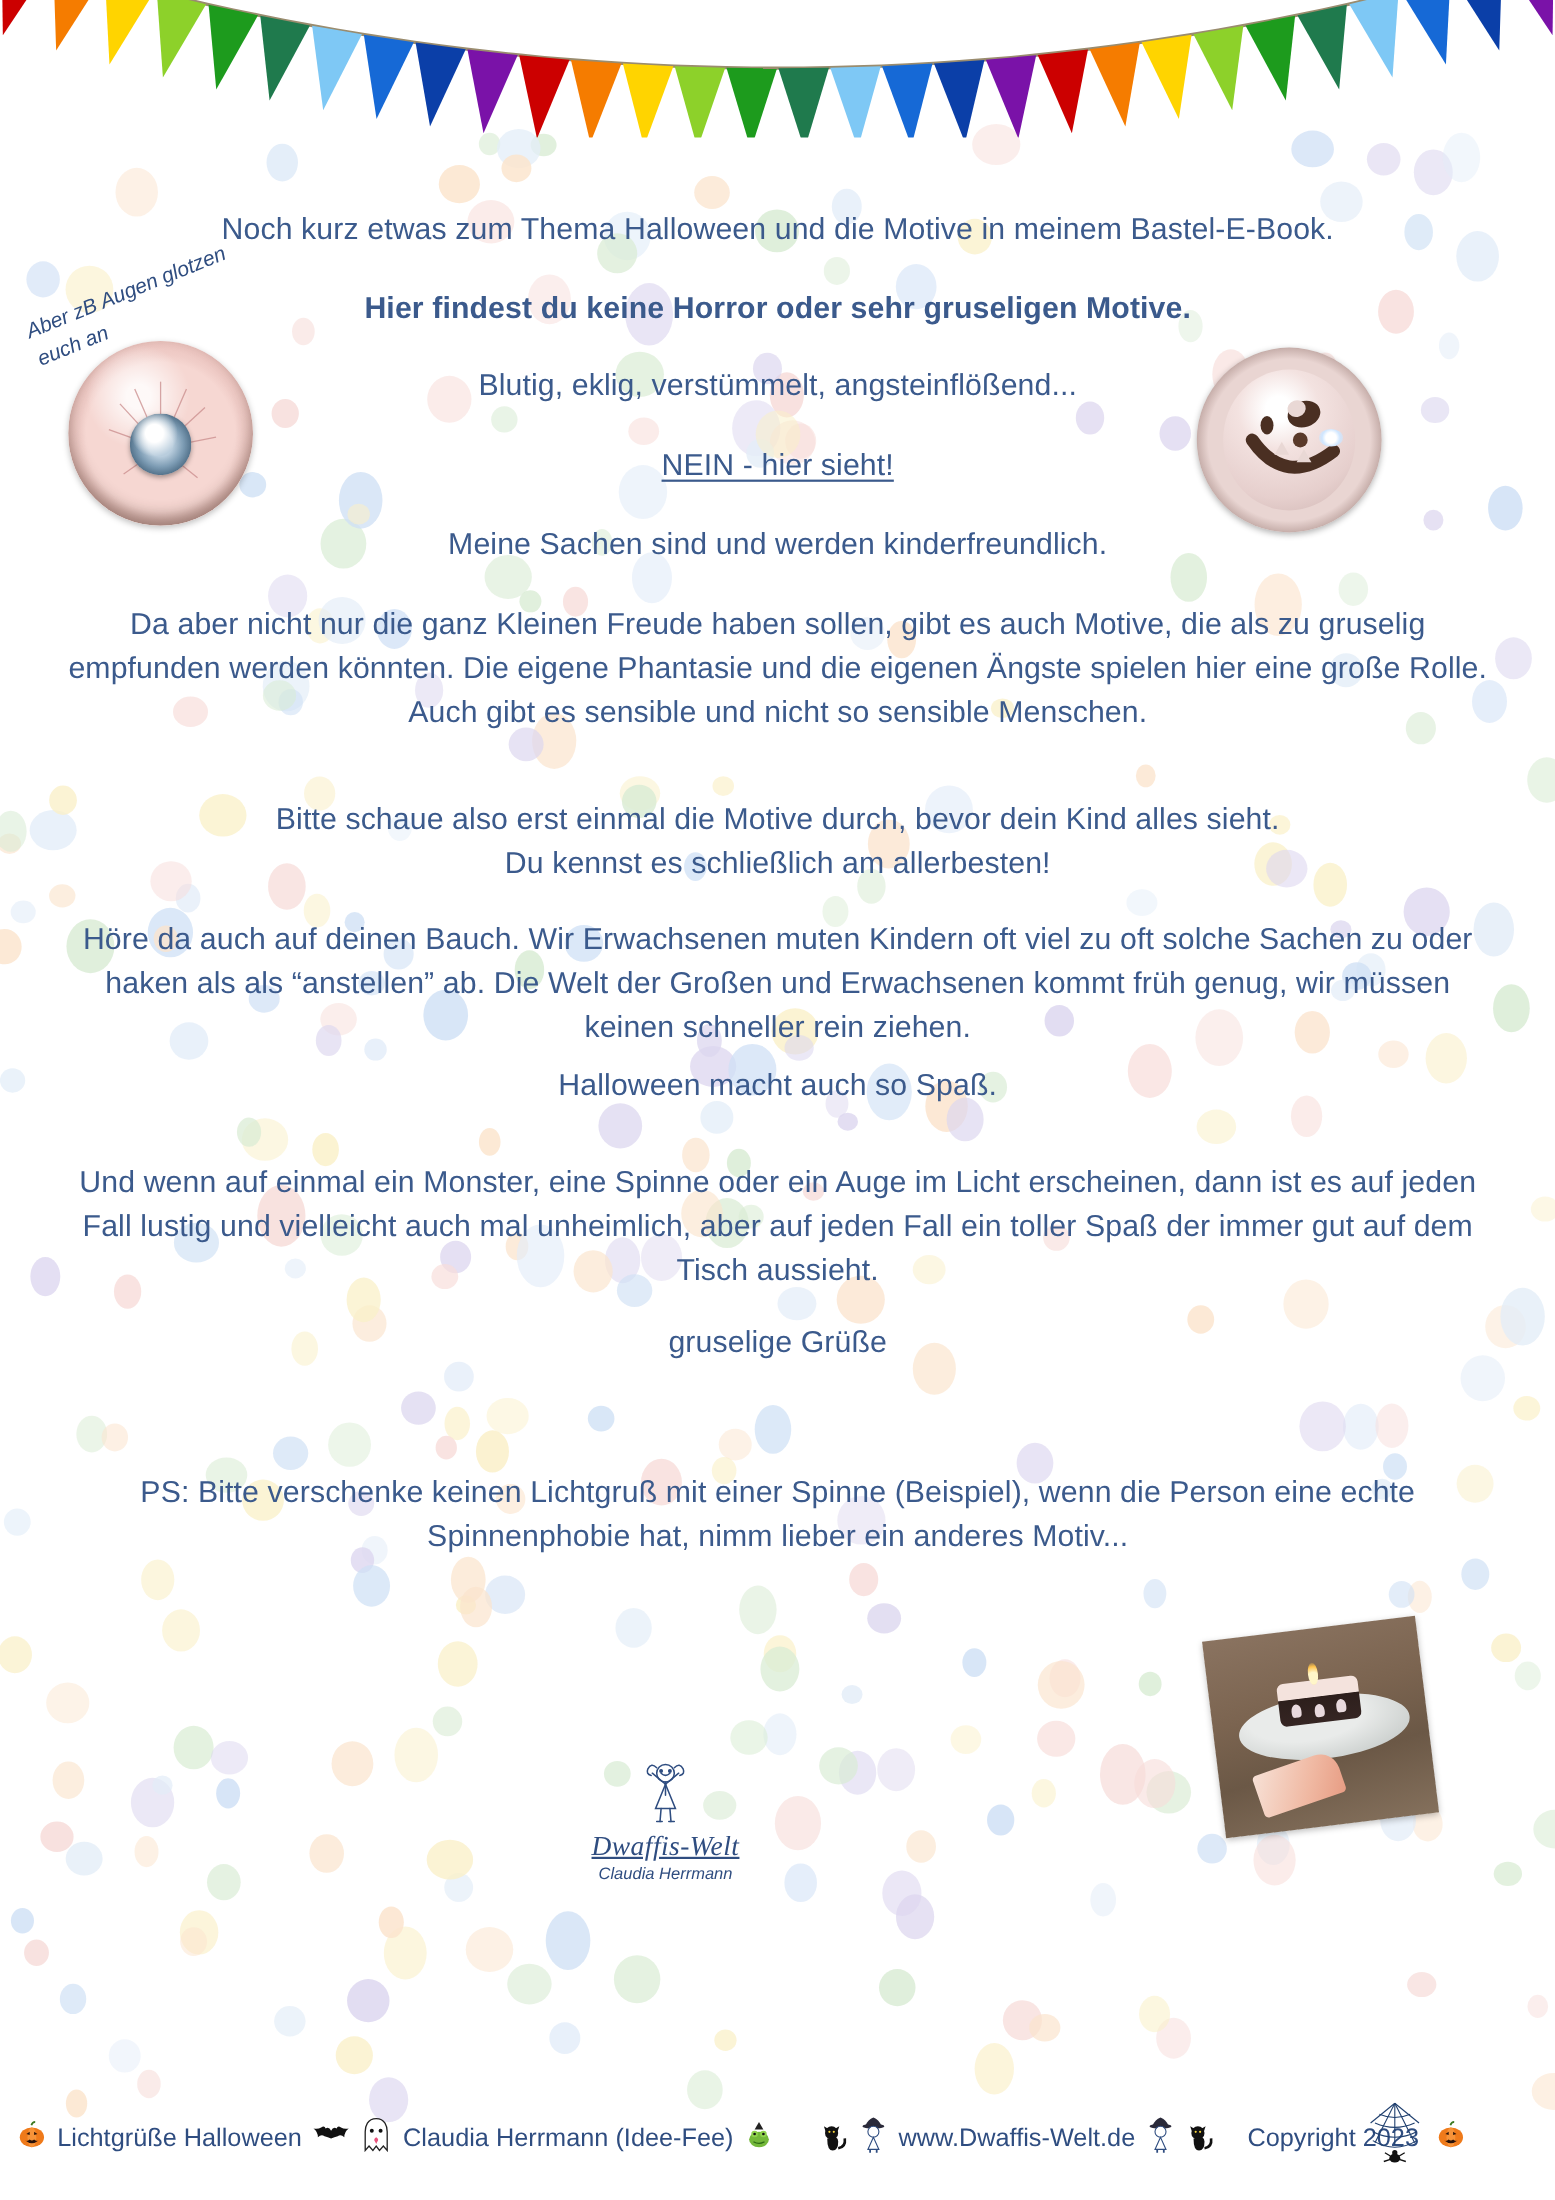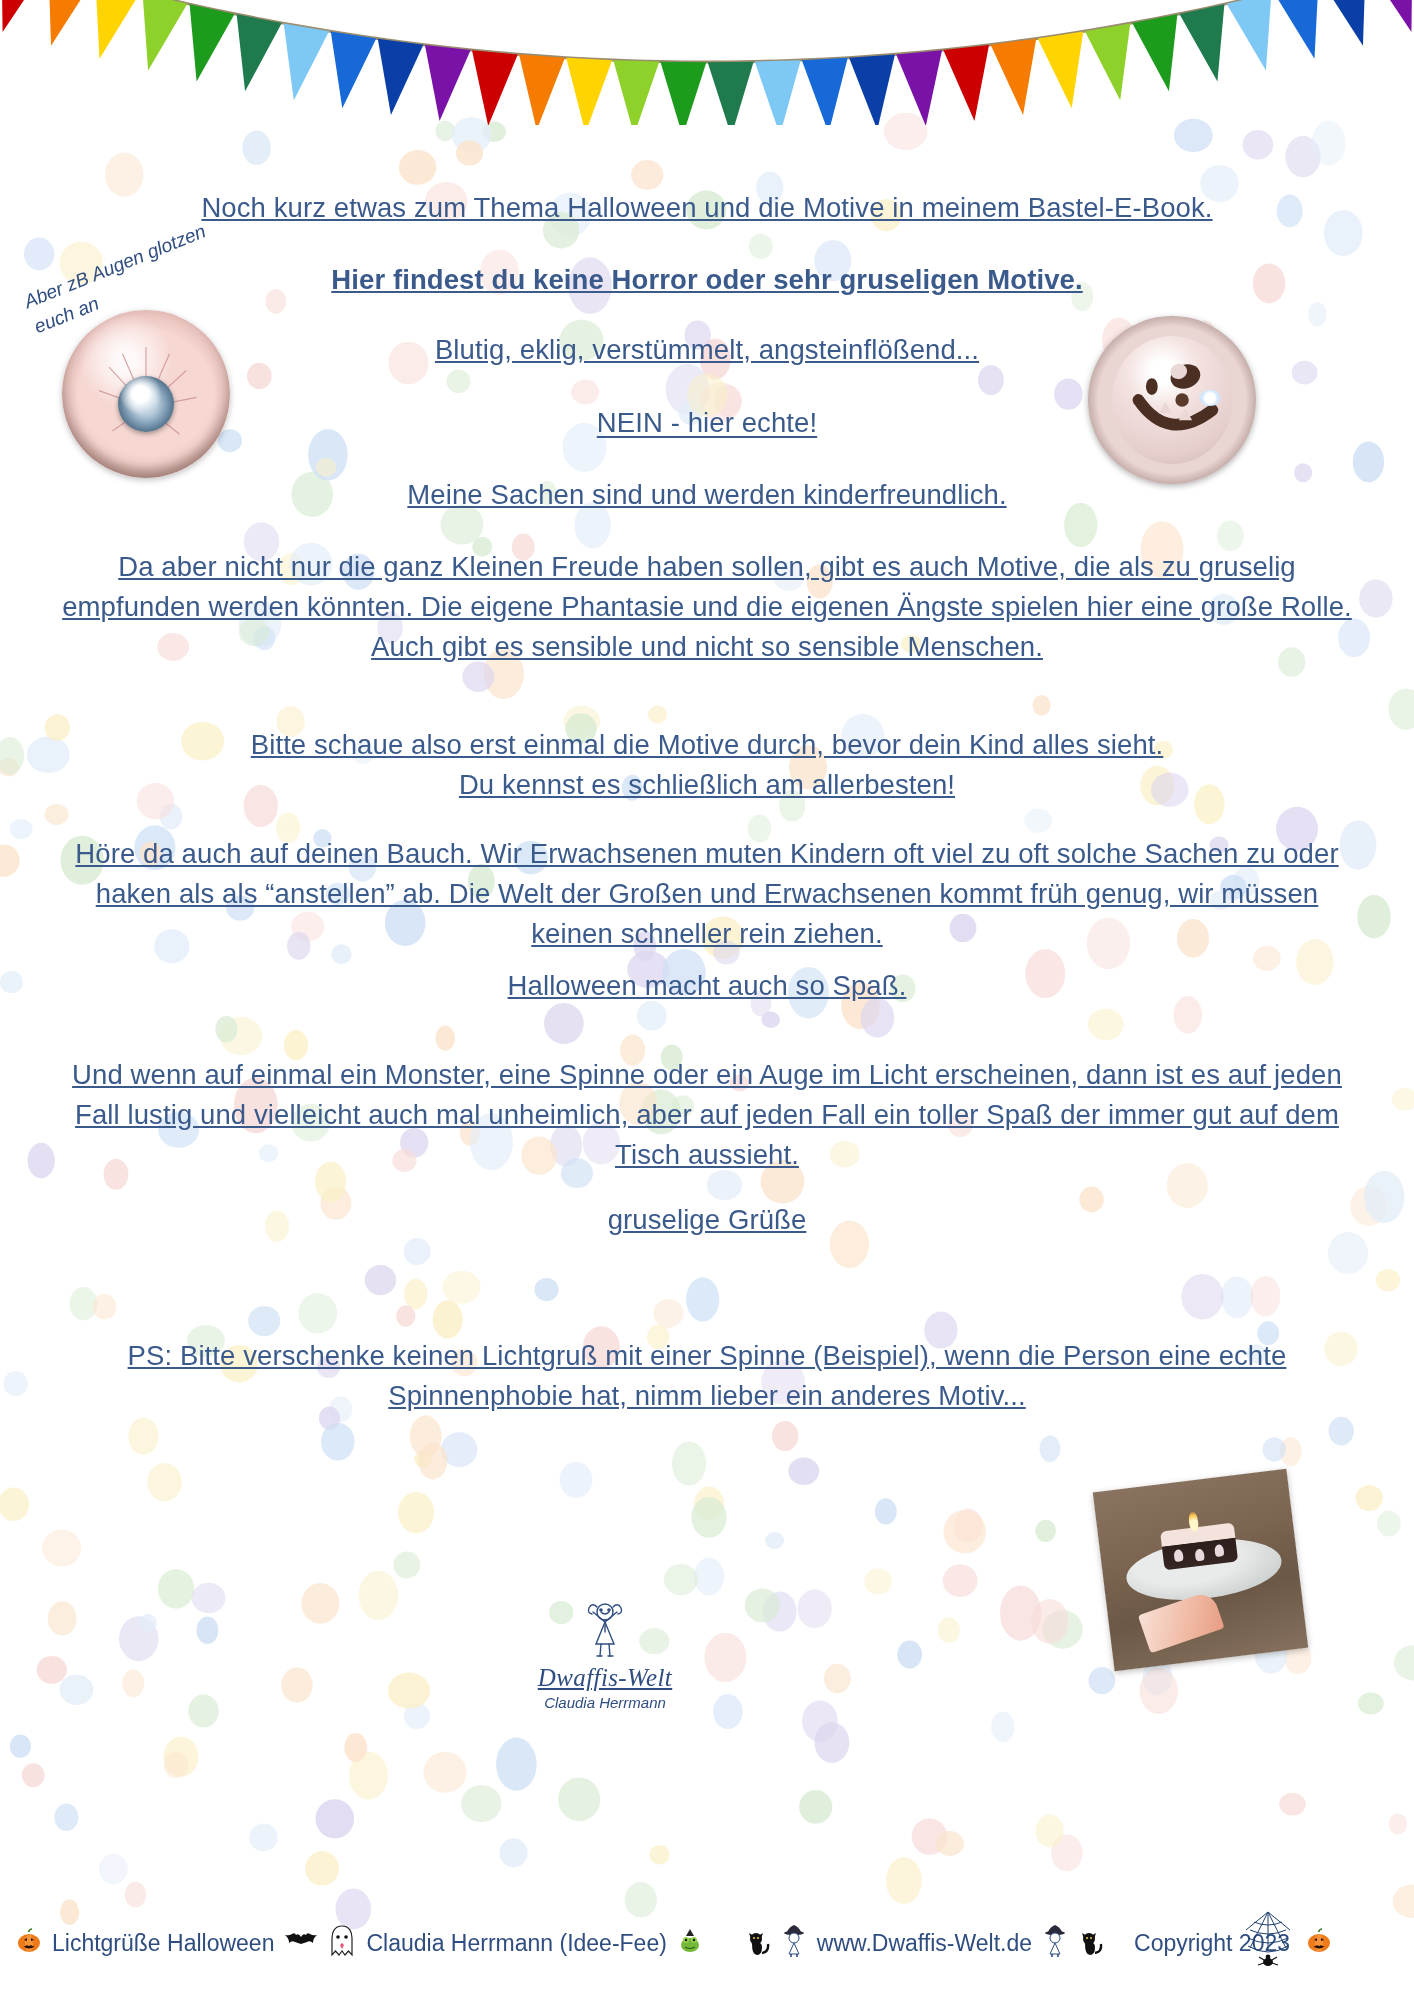--- a/index.html
+++ b/index.html
@@ -14,21 +14,20 @@
 
   .page{position:relative;z-index:2;width:1414px;height:2000px;}
 
   .body-text{
     position:absolute;left:60px;width:1294px;
     text-align:center;
     color:#3b5a8c;
     font-size:27.5px;
     line-height:40px;
     letter-spacing:.1px;
-    text-decoration:underline;
   }
   .bold{font-weight:bold;}
   .underline{text-decoration:underline;text-underline-offset:4px;}
 
   
   .photo{position:absolute;z-index:4;}
 
   .eye-wrap{left:62px;top:310px;width:168px;height:168px;}
   .eyeball{
     width:100%;height:100%;border-radius:50%;
@@ -576,21 +575,21 @@
         <path d="M42 58 l4 -7 l4 7 z" fill="#e9d8d5"></path>
         <path d="M54 62 l4 -7 l4 7 z" fill="#e9d8d5"></path>
       </svg>
       <div class="flame"></div>
     </div>
   </div>
 
   <div class="body-text" style="top:188px;">Noch kurz etwas  zum Thema Halloween und die Motive in meinem Bastel-E-Book.</div>
   <div class="body-text bold" style="top:260px;">Hier findest du keine Horror oder sehr gruseligen Motive.</div>
   <div class="body-text" style="top:330px;">Blutig, eklig, verstümmelt, angsteinflößend...</div>
-  <div class="body-text underline" style="top:403px;">NEIN - hier echte! </div>
+  <div class="body-text underline" style="top:403px;">NEIN - hier sieht! </div>
   <div class="body-text" style="top:475px;">Meine Sachen sind und werden kinderfreundlich.</div>
   <div class="body-text" style="top:547px;">Da aber nicht nur die ganz Kleinen Freude haben sollen, gibt es auch Motive, die als zu gruselig empfunden werden könnten. Die eigene Phantasie und die eigenen Ängste spielen hier eine große Rolle. Auch gibt es sensible und nicht so sensible Menschen.</div>
   <div class="body-text" style="top:725px;">Bitte schaue also erst einmal die Motive durch, bevor dein Kind alles sieht.</div>
   <div class="body-text" style="top:765px;">Du kennst es schließlich am allerbesten!</div>
   <div class="body-text" style="top:834px;">Höre da auch auf deinen Bauch. Wir Erwachsenen muten Kindern oft viel zu oft solche Sachen zu oder haken als als “anstellen” ab. Die Welt der Großen und Erwachsenen kommt früh genug, wir müssen keinen schneller rein ziehen.</div>
   <div class="body-text" style="top:966px;">Halloween macht auch so Spaß.</div>
   <div class="body-text" style="top:1055px;">Und wenn auf einmal ein Monster, eine Spinne oder ein Auge  im Licht erscheinen, dann ist es auf jeden Fall lustig und vielleicht auch mal unheimlich, aber auf jeden Fall ein toller Spaß der immer gut auf dem Tisch aussieht.</div>
   <div class="body-text" style="top:1200px;">gruselige Grüße</div>
   <div class="body-text" style="top:1336px;">PS: Bitte verschenke keinen Lichtgruß mit einer Spinne (Beispiel), wenn die Person eine echte Spinnenphobie hat, nimm lieber ein anderes Motiv...</div>
 

